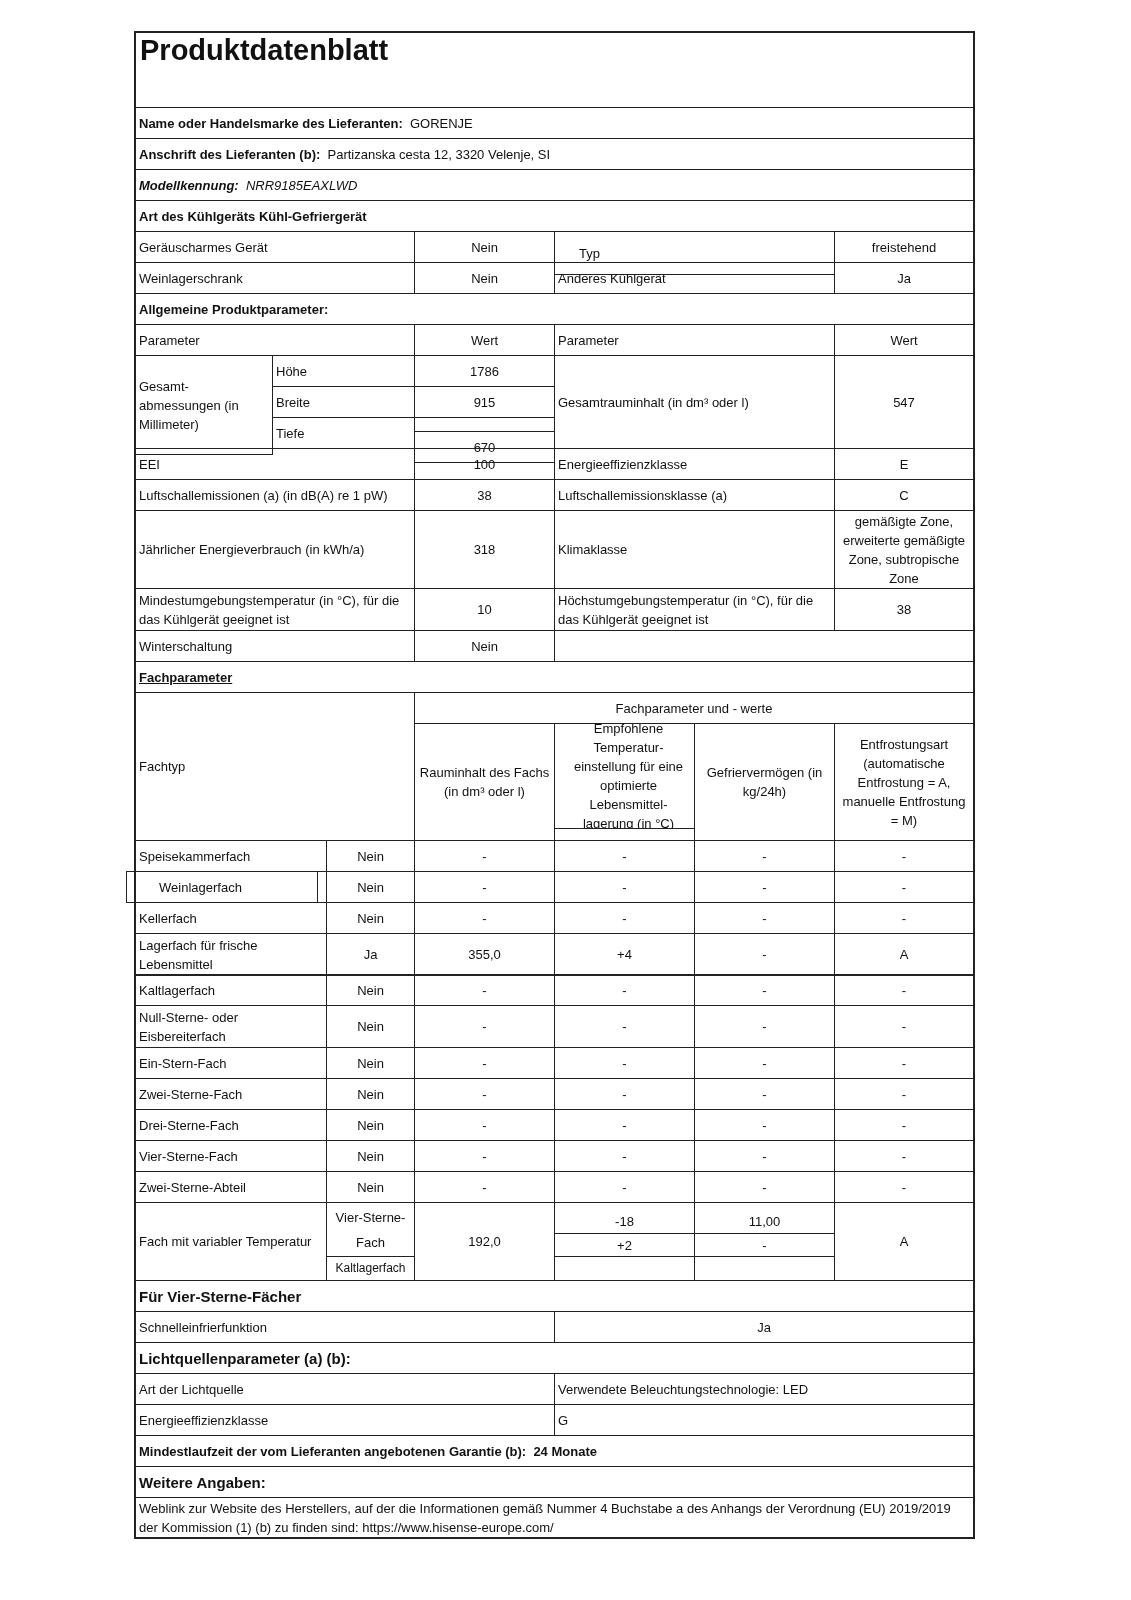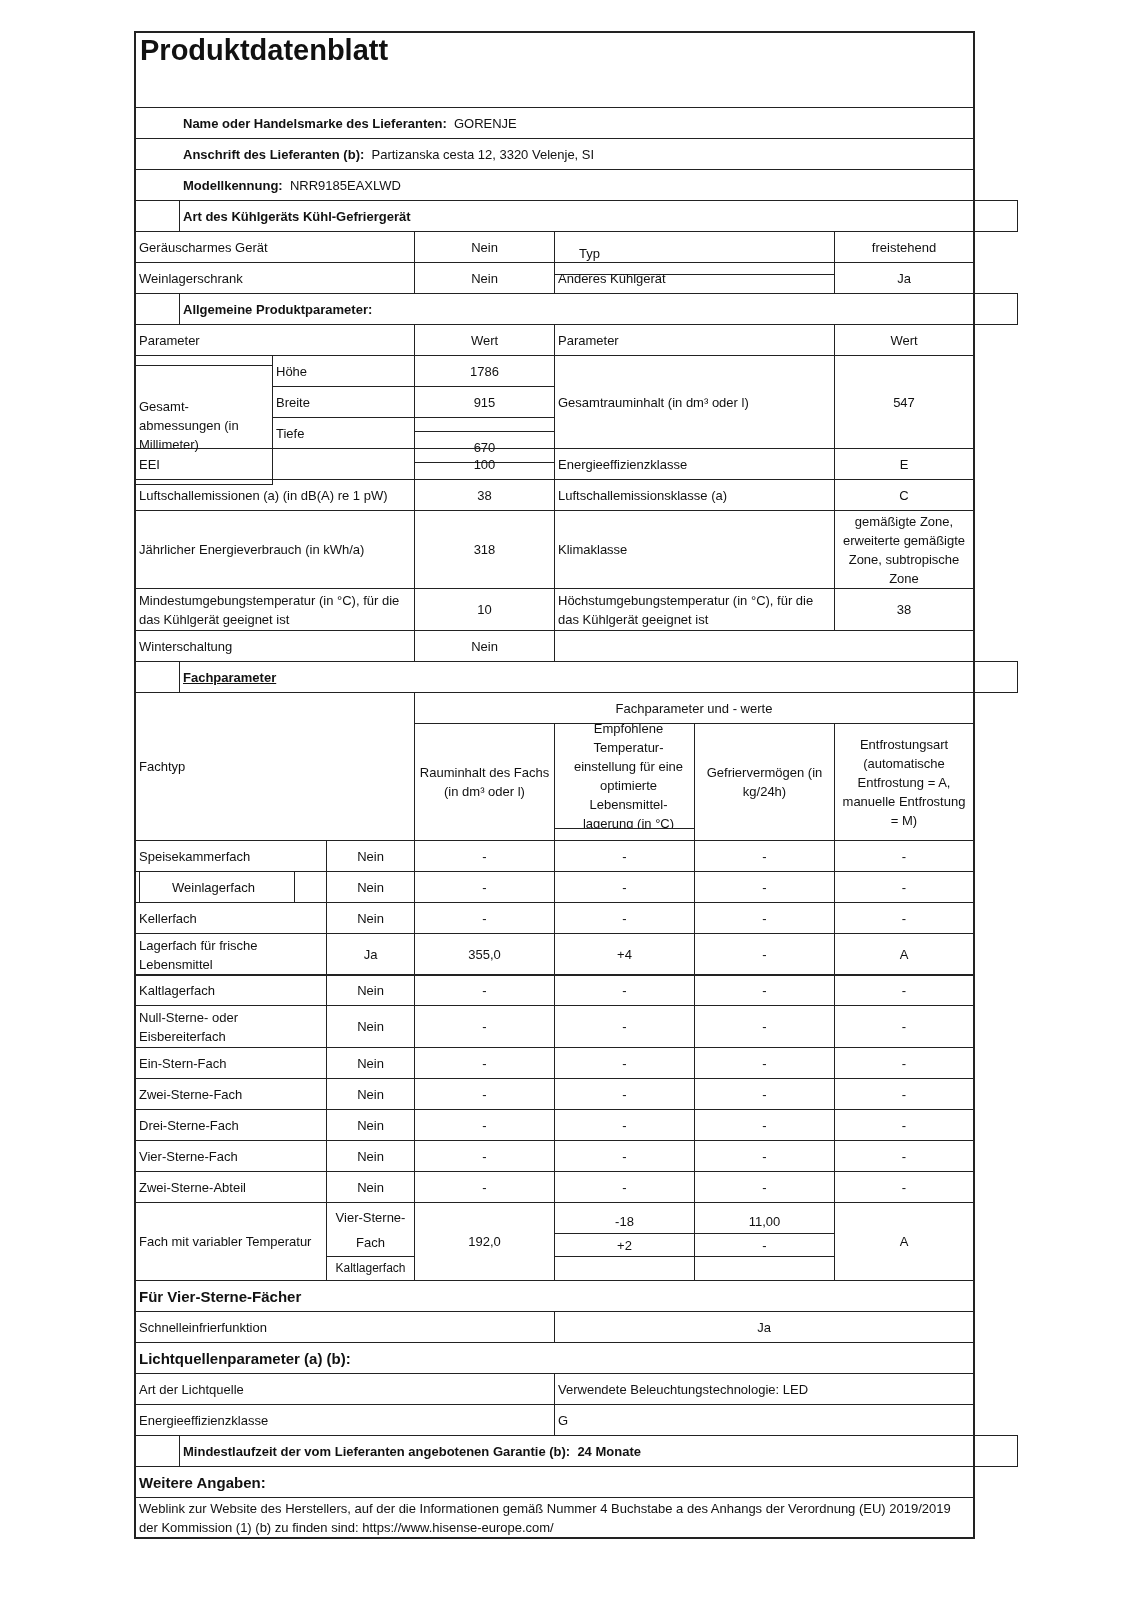--- a/index.html
+++ b/index.html
@@ -1,37 +1,37 @@
 <!DOCTYPE html>
 <html><head>
 <meta charset="utf-8">
 <style>
   html, body { margin:0; padding:0; background:#ffffff; }
   body { width:1131px; height:1600px; position:relative; font-family:"Liberation Sans", sans-serif; color:#111; }
   .c { position:absolute; box-sizing:border-box; border:1px solid #222; display:flex; align-items:center; font-size:13px; line-height:19px; padding:0 3px; overflow:hidden; }
   .ctr { justify-content:center; text-align:center; }
-  .b { font-weight:bold;margin-left:44px; }
+  .b { font-weight:bold; }
   .title { font-size:29px; font-weight:bold; align-items:flex-start; padding-top:8px; padding-left:4px; }
   .sec { font-size:15px; font-weight:bold; }
   .frame { position:absolute; left:134px; top:31px; width:841px; height:1508px; border:2px solid #222; box-sizing:border-box; pointer-events:none; }
 </style>
 </head>
 <body>
 
 <div class="c title" style="left:135px;top:32px;width:839px;height:76px;">
     <span>Produktdatenblatt</span>
   </div>
 
 <div class="c" style="left:135px;top:107px;width:839px;height:32px;">
   <span class="b">Name oder Handelsmarke des Lieferanten:</span>&nbsp;&nbsp;<span>GORENJE</span>
 </div>
 <div class="c" style="left:135px;top:138px;width:839px;height:32px;">
   <span class="b">Anschrift des Lieferanten (b):</span>&nbsp;&nbsp;<span>Partizanska cesta 12, 3320 Velenje, SI</span>
 </div>
-<div class="c" style="left:135px;top:169px;width:839px;height:32px;">
+<div class="c" style="left:135px;top:169px;width:839px;height:32px;font-style:italic;">
   <span class="b">Modellkennung:</span>&nbsp;&nbsp;<span>NRR9185EAXLWD</span>
 </div>
 <div class="c b" style="left:135px;top:200px;width:839px;height:32px;">Art des Kühlgeräts Kühl-Gefriergerät</div>
 
 <div class="c" style="left:135px;top:231px;width:280px;height:32px;">Geräuscharmes Gerät</div>
 <div class="c ctr" style="left:414px;top:231px;width:141px;height:32px;">Nein</div>
 <div class="c" style="left:554px;top:231px;width:281px;height:44px;padding-left:24px;">Typ</div>
 <div class="c ctr" style="left:834px;top:231px;width:140px;height:32px;">freistehend</div>
 
 <div class="c" style="left:135px;top:262px;width:280px;height:32px;">Weinlagerschrank</div>
@@ -39,21 +39,21 @@
 <div class="c" style="left:554px;top:262px;width:281px;height:32px;">Anderes Kühlgerät</div>
 <div class="c ctr" style="left:834px;top:262px;width:140px;height:32px;">Ja</div>
 
 <div class="c b" style="left:135px;top:293px;width:839px;height:32px;">Allgemeine Produktparameter:</div>
 
 <div class="c" style="left:135px;top:324px;width:280px;height:32px;">Parameter</div>
 <div class="c ctr" style="left:414px;top:324px;width:141px;height:32px;">Wert</div>
 <div class="c" style="left:554px;top:324px;width:281px;height:32px;">Parameter</div>
 <div class="c ctr" style="left:834px;top:324px;width:140px;height:32px;">Wert</div>
 
-<div class="c" style="left:135px;top:365px;width:138px;height:120px;">Gesamt-abmessungen (in Millimeter)</div>
+<div class="c" style="left:135px;top:355px;width:138px;height:100px;">Gesamt-abmessungen (in Millimeter)</div>
 <div class="c" style="left:272px;top:355px;width:143px;height:32px;">Höhe</div>
 <div class="c ctr" style="left:414px;top:355px;width:141px;height:32px;">1786</div>
 <div class="c" style="left:272px;top:386px;width:143px;height:32px;">Breite</div>
 <div class="c ctr" style="left:414px;top:386px;width:141px;height:32px;">915</div>
 <div class="c" style="left:272px;top:417px;width:143px;height:32px;">Tiefe</div>
 <div class="c ctr" style="left:414px;top:417px;width:141px;height:32px;margin-top:14px;">670</div>
 <div class="c" style="left:554px;top:355px;width:281px;height:94px;">Gesamtrauminhalt (in dm³ oder l)</div>
 <div class="c ctr" style="left:834px;top:355px;width:140px;height:94px;">547</div>
 
 <div class="c" style="left:135px;top:448px;width:280px;height:32px;">EEI</div>
@@ -92,21 +92,21 @@
 <div id="comp-rows">
     <div>
       <div class="c" style="left: 135px; top: 840px; width: 192px; height: 32px;">Speisekammerfach</div>
       <div class="c ctr" style="left: 326px; top: 840px; width: 89px; height: 32px;">Nein</div>
       <div class="c ctr" style="left: 414px; top: 840px; width: 141px; height: 32px;">-</div>
       <div class="c ctr" style="left: 554px; top: 840px; width: 141px; height: 32px;">-</div>
       <div class="c ctr" style="left: 694px; top: 840px; width: 141px; height: 32px;">-</div>
       <div class="c ctr" style="left: 834px; top: 840px; width: 140px; height: 32px;">-</div>
     </div>
     <div>
-      <div class="c" style="left: 139px; top: 871px; width: 156px; height: 32px; padding-left: 32px;">Weinlagerfach</div>
+      <div class="c" style="left: 126px; top: 871px; width: 192px; height: 32px; padding-left: 32px;">Weinlagerfach</div>
       <div class="c ctr" style="left: 326px; top: 871px; width: 89px; height: 32px;">Nein</div>
       <div class="c ctr" style="left: 414px; top: 871px; width: 141px; height: 32px;">-</div>
       <div class="c ctr" style="left: 554px; top: 871px; width: 141px; height: 32px;">-</div>
       <div class="c ctr" style="left: 694px; top: 871px; width: 141px; height: 32px;">-</div>
       <div class="c ctr" style="left: 834px; top: 871px; width: 140px; height: 32px;">-</div>
     </div>
     <div>
       <div class="c" style="left: 135px; top: 902px; width: 192px; height: 32px;">Kellerfach</div>
       <div class="c ctr" style="left: 326px; top: 902px; width: 89px; height: 32px;">Nein</div>
       <div class="c ctr" style="left: 414px; top: 902px; width: 141px; height: 32px;">-</div>

